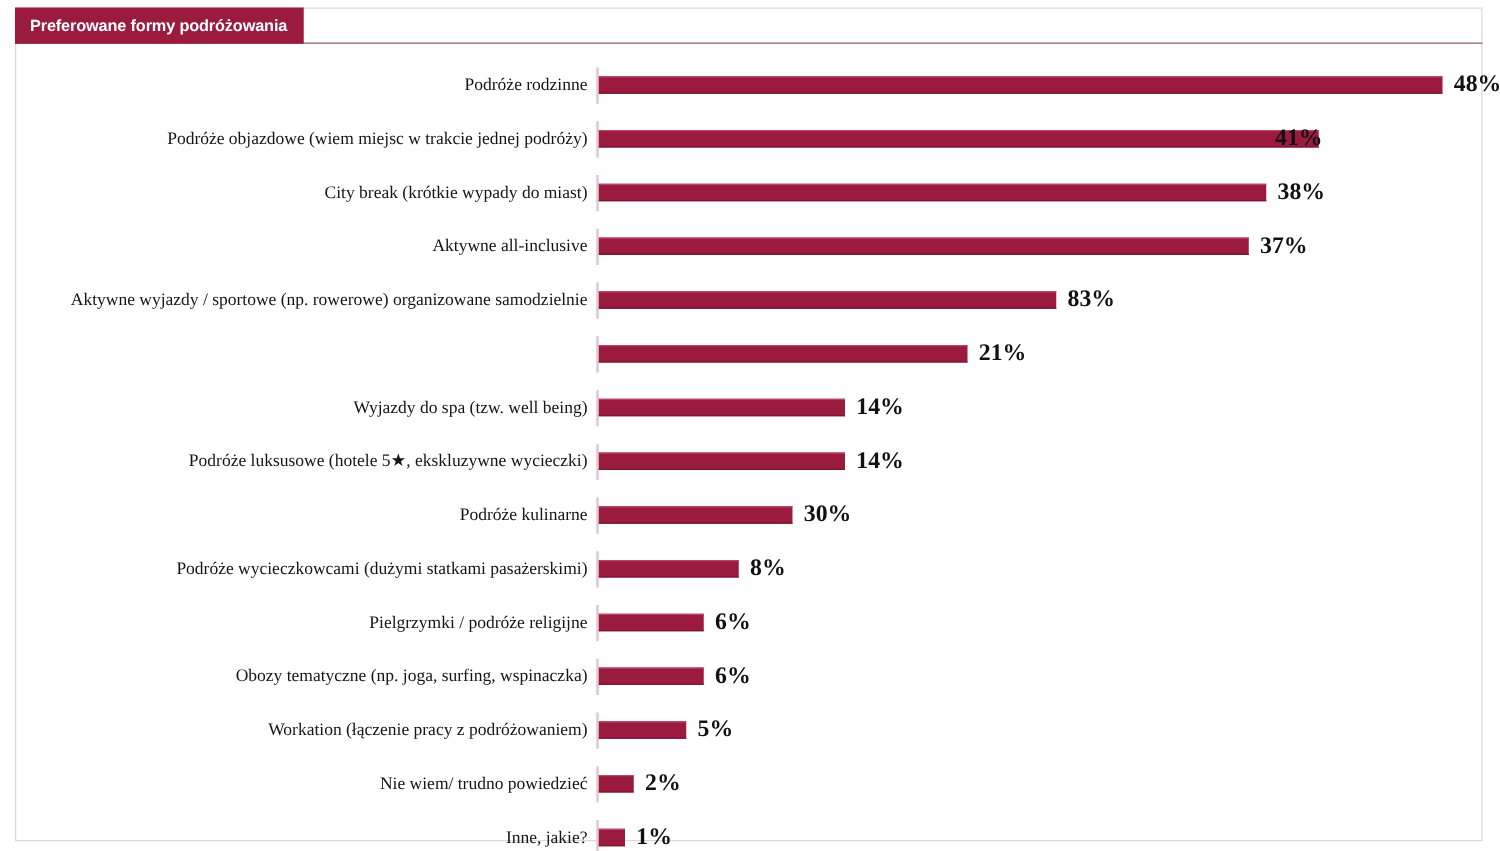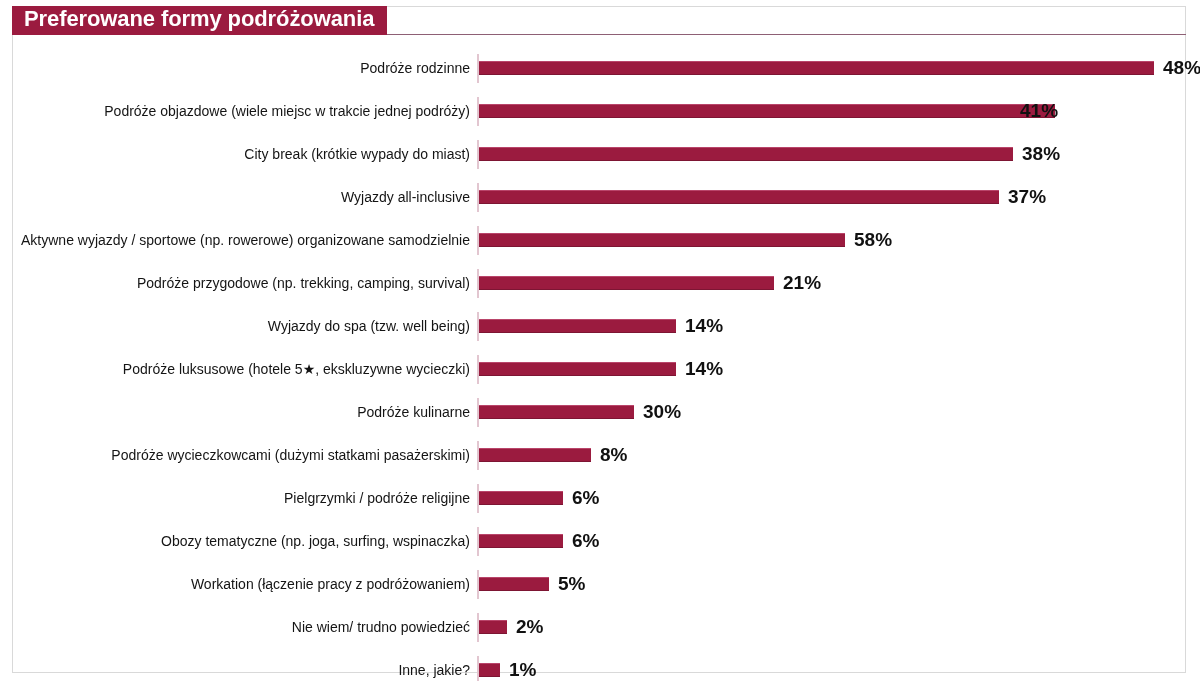--- a/index.html
+++ b/index.html
@@ -28,26 +28,26 @@
 
   
   #title-tab {
     position: absolute;
     left: 12px;
     top: 6px;
     height: 29px;
     box-sizing: border-box;
     background: #9B1B3F;
     color: #ffffff;
-    font-size: 22px;
+    font-size: 13px;
     font-weight: bold;
     letter-spacing: -0.1px;
     padding: 0 13px 0 12px;
     display: flex;
-    align-items: flex-start;
+    align-items: center;
     z-index: 5;
     white-space: nowrap;
   }
 
   
   #title-rule {
     position: absolute;
     left: 12px;
     top: 34px;
     width: 1174px;
@@ -87,20 +87,21 @@
     width: 1px;
     height: 645px;
     background: transparent;
   }
 
   .bar-row {
     position: absolute;
     left: 0;
     width: 1200px;
     height: 43px;
+    font-family: Liberation Serif, serif;
   }
 
   .cat-label {
     position: absolute;
     right: 722px;        
     top: 0;
     height: 43px;
     line-height: 43px;
     font-size: 14px;
     color: #141414;
@@ -156,45 +157,44 @@
   <div id="plot-area">
     <div id="category-axis"></div>
     <div id="bars">
         <div class="bar-row" style="top: 11px;">
           <div class="cat-label">Podróże rodzinne</div>
           <div class="tick"></div>
           <div class="bar" style="width: 675px;"></div>
           <div class="bar-value" style="left: 1163px;">48%</div>
         </div>
         <div class="bar-row" style="top: 54px;">
-          <div class="cat-label">Podróże objazdowe (wiele miejsc w trakcie jednej podróży)</div>
+          <div class="cat-label">Podróże objazdowe (wiem miejsc w trakcie jednej podróży)</div>
           <div class="tick"></div>
           <div class="bar" style="width: 576px;"></div>
           <div class="bar-value" style="left: 1020px;">41%</div>
         </div>
         <div class="bar-row" style="top: 97px;">
           <div class="cat-label">City break (krótkie wypady do miast)</div>
           <div class="tick"></div>
           <div class="bar" style="width: 534px;"></div>
           <div class="bar-value" style="left: 1022px;">38%</div>
         </div>
         <div class="bar-row" style="top: 140px;">
-          <div class="cat-label">Wyjazdy all-inclusive</div>
+          <div class="cat-label">Aktywne all-inclusive</div>
           <div class="tick"></div>
           <div class="bar" style="width: 520px;"></div>
           <div class="bar-value" style="left: 1008px;">37%</div>
         </div>
         <div class="bar-row" style="top: 183px;">
           <div class="cat-label">Aktywne wyjazdy / sportowe (np. rowerowe) organizowane samodzielnie</div>
           <div class="tick"></div>
           <div class="bar" style="width: 366px;"></div>
-          <div class="bar-value" style="left: 854px;">58%</div>
+          <div class="bar-value" style="left: 854px;">83%</div>
         </div>
         <div class="bar-row" style="top: 226px;">
-          <div class="cat-label">Podróże przygodowe (np. trekking, camping, survival)</div>
           <div class="tick"></div>
           <div class="bar" style="width: 295px;"></div>
           <div class="bar-value" style="left: 783px;">21%</div>
         </div>
         <div class="bar-row" style="top: 269px;">
           <div class="cat-label">Wyjazdy do spa (tzw. well being)</div>
           <div class="tick"></div>
           <div class="bar" style="width: 197px;"></div>
           <div class="bar-value" style="left: 685px;">14%</div>
         </div>

